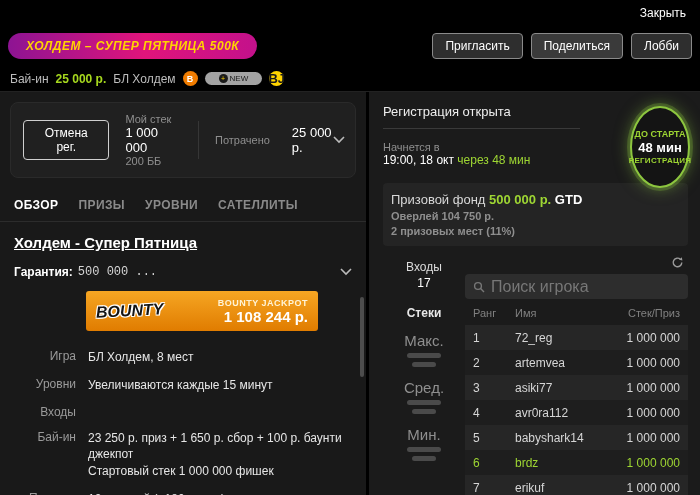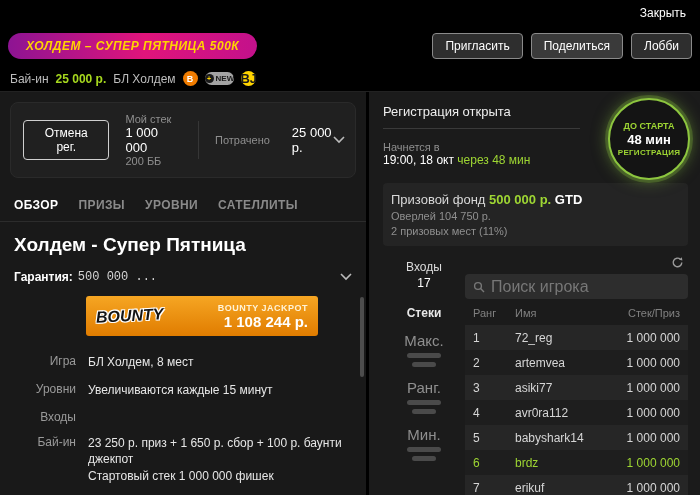--- a/index.html
+++ b/index.html
@@ -22,22 +22,22 @@
                  font-family:inherit; }
   .header-buttons button.share { background:#3a3a3a; }
 
   
   .subheader { height:26px; display:flex; align-items:center; gap:7px; padding:0 10px;
                border-bottom:1px solid #222; }
   .sh-label { color:#bdbdbd; font-size:12px; }
   .sh-green { color:#a6d81e; font-size:12px; font-weight:bold; }
   .icon-bounty { width:15px; height:15px; border-radius:50%; background:#f07c00; color:#fff;
                  font-size:9px; font-weight:bold; display:inline-flex; align-items:center; justify-content:center; }
-  .icon-new { background:#a3a3a3; color:#1a1a1a; border-radius:9px; font-size:8px; font-weight:bold;
-              padding:2px 0; display:inline-flex; align-items:center; gap:2px; }
+  .icon-new { background:#a3a3a3; color:#1a1a1a; border-radius:9px; font-size:8px; font-weight:normal;
+              padding:2px 14px; display:inline-flex; align-items:center; gap:2px; }
   .icon-new .plus { width:9px; height:9px; border-radius:50%; background:#1a1a1a; color:#ffd400;
               display:inline-flex; align-items:center; justify-content:center; font-size:7px; }
   .icon-bj  { width:15px; height:15px; border-radius:50%; background:#ffd400; color:#1a1a1a;
               font-size:13px; font-weight:bold; display:inline-flex; align-items:center; justify-content:center; }
 
   
   .main { flex:1; display:flex; gap:3px; min-height:0; }
   .left-panel  { width:366px; background:#191919; position:relative; overflow:hidden; }
   .right-panel { flex:1; background:#1b1b1b; position:relative; padding:12px 12px 0 14px; overflow:hidden; }
 
@@ -52,21 +52,21 @@
   .vdiv { width:1px; height:38px; background:#363636; margin:0 16px; }
   .spent { display:flex; gap:22px; align-items:center; font-size:12px; }
   .chev { position:absolute; right:10px; top:50%; transform:translateY(-50%); }
 
   .tabs { display:flex; gap:20px; padding:0 14px; height:34px; align-items:center;
           border-bottom:1px solid #2c2c2c; }
   .tab  { color:#8a8a8a; font-size:12px; font-weight:bold; letter-spacing:.4px; cursor:pointer; }
   .tab.active { color:#fff; }
 
   .left-content { padding:12px 14px 0 14px; }
-  .tour-title { color:#fff; font-size:19px; font-weight:bold; }
+  .tour-title { color:#fff; font-size:15px; font-weight:bold; text-decoration:underline; }
   .guarantee-row { margin-top:14px; display:flex; align-items:center; position:relative; font-size:12px; }
   .g-label { color:#fff; font-weight:bold; margin-right:5px; }
   .g-value { color:#d5d5d5;font-family:Liberation Mono, monospace; }
   .guarantee-row .chev { right:0; }
 
   .bounty-banner { margin:12px 0 0 72px; width:232px; height:40px; border-radius:3px;
                    background:linear-gradient(180deg,#f6a623,#e07c00);
                    display:flex; align-items:center; padding:0 10px; }
   .bounty-logo { font-size:16px; font-weight:900; font-style:italic; color:#151515;
                  text-shadow:1px 1px 0 #fff,-1px -1px 0 #fff,1px -1px 0 #fff,-1px 1px 0 #fff;
@@ -82,33 +82,33 @@
   .left-scrollbar { position:absolute; right:2px; top:205px; width:4px; height:80px;
                     background:#4d4d4d; border-radius:2px; }
 
   
   .reg-status { color:#eee; font-size:13px; padding-bottom:9px; }
   .hr { border-bottom:1px solid #3a3a3a; margin-right:108px; }
   .starts { margin-top:12px; font-size:12px; }
   .starts .white { color:#fff; }
   .green { color:#9ed633; }
 
-  .timer { position:absolute; top:6px; right:10px; width:82px; height:82px; border-radius:50%;
+  .timer { position:absolute; top:14px; right:10px; width:60px; height:82px; border-radius:50%;
            border:2px solid #8dc63f; background:#141414;
            box-shadow:0 0 0 3px rgba(141,198,63,.25), 0 0 16px rgba(141,198,63,.55);
            display:flex; flex-direction:column; align-items:center; justify-content:center; gap:1px; }
   .timer .t1 { color:#9ed633; font-size:9px; font-weight:bold; }
   .timer .t2 { color:#fff; font-size:13px; font-weight:bold; }
   .timer .t3 { color:#9ed633; font-size:8px; font-weight:bold; letter-spacing:.3px; }
 
   .prize-box { margin-top:16px; background:#242424; border-radius:4px; padding:9px 8px; text-align:left; }
   .p1 { font-size:13px; color:#d8d8d8; }
   .p1 .amt { color:#9ed633; font-weight:bold; }
   .p1 .gtd { color:#fff; font-weight:bold; }
-  .p2 { font-size:11px; color:#8f8f8f; margin-top:3px; }
+  .p2 { font-size:11px; color:#8f8f8f; margin-top:3px;font-weight:bold; }
 
   .lower { display:flex; margin-top:10px; flex:1; min-height:0; }
   .stats { width:82px; flex:none; text-align:center; padding-top:4px; }
   .stats .s-entry { font-size:12px; color:#ddd; }
   .stats .s-entry .v { color:#fff; margin-top:2px; }
   .s-stacks { margin-top:16px; font-size:12px; font-weight:bold; color:#e8e8e8; }
   .s-item { margin-top:12px; }
   .s-item .lbl { font-size:15px; }
   .bar { width:34px; height:5px; background:#4a4a4a; border-radius:3px; margin:4px auto 0; }
   .bar.short { width:24px; }
@@ -284,21 +284,21 @@
             <div>Входы</div>
             <div class="v">17</div>
           </div>
           <div class="s-stacks">Стеки</div>
           <div class="s-item">
             <div class="lbl">Макс.</div>
             <div class="bar"></div>
             <div class="bar short"></div>
           </div>
           <div class="s-item">
-            <div class="lbl">Ранг.</div>
+            <div class="lbl">Сред.</div>
             <div class="bar"></div>
             <div class="bar short"></div>
           </div>
           <div class="s-item">
             <div class="lbl">Мин.</div>
             <div class="bar"></div>
             <div class="bar short"></div>
           </div>
         </div>
 

